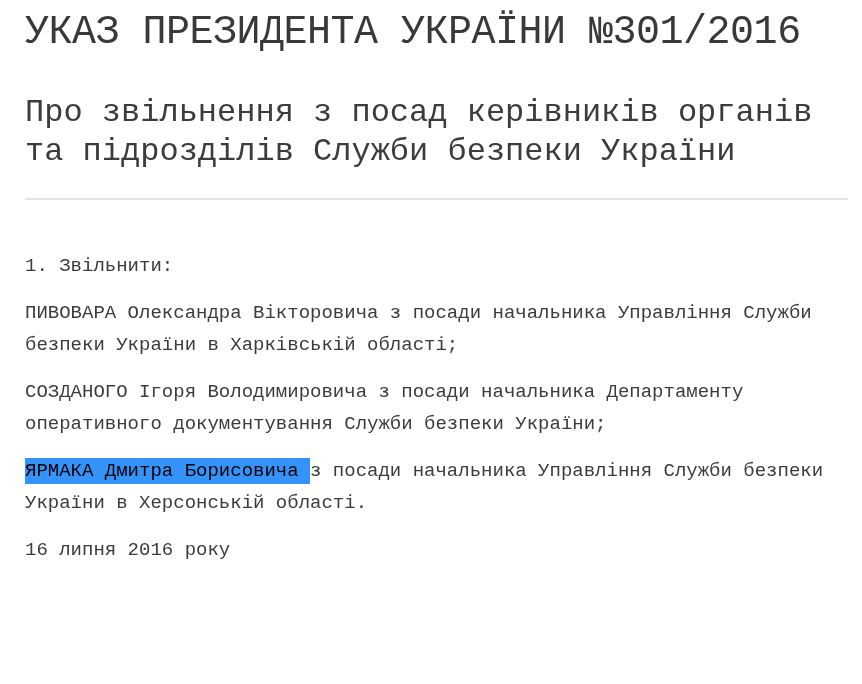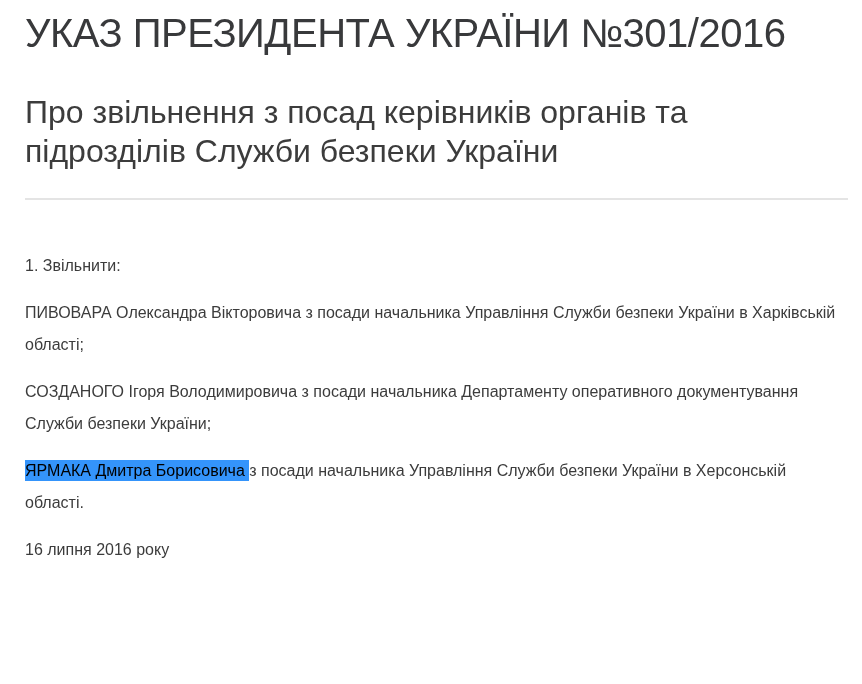--- a/index.html
+++ b/index.html
@@ -6,21 +6,21 @@
     margin: 0;
     padding: 0;
     background: #ffffff;
   }
   .viewport {
     width: 862px;
     height: 684px;
     overflow: hidden;
     position: relative;
     background: #ffffff;
-    font-family: Liberation Sans, sans-serif;
+    font-family: Liberation Mono, monospace;
     color: #3c3c3c;
   }
   .doc {
     width: 812px;
     padding: 10px 0 0 25px;
   }
   .doc-title {
     font-size: 40px;
     font-weight: 400;
     line-height: 1.15;
@@ -36,21 +36,21 @@
     margin: 37px 0 0 0;
     color: #3c3c3c;
   }
   .doc-divider {
     border: none;
     border-top: 2px solid #e4e4e4;
     margin: 27px 0 0 0;
     width: 823px;
   }
   .doc p {
-    font-size: 16px;
+    font-size: 19px;
     line-height: 32px;
     margin: 15px 0;
     color: #3c3c3c;
   }
   .doc p.intro {
     margin-top: 50px;
   }
   .selection {
     background: #3494fb;
     color: #000000;

